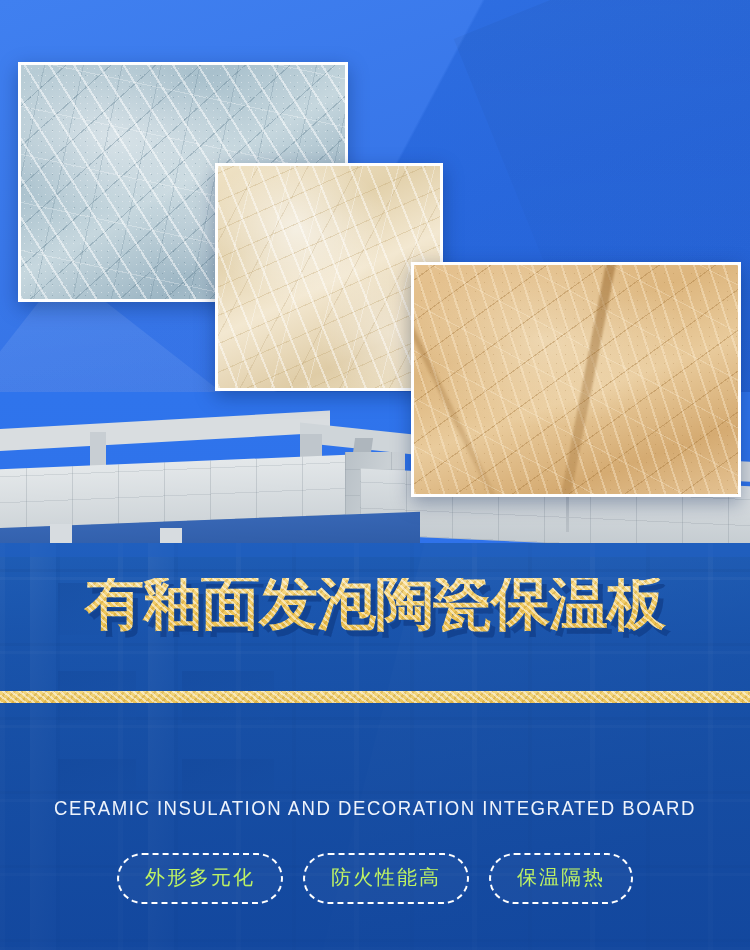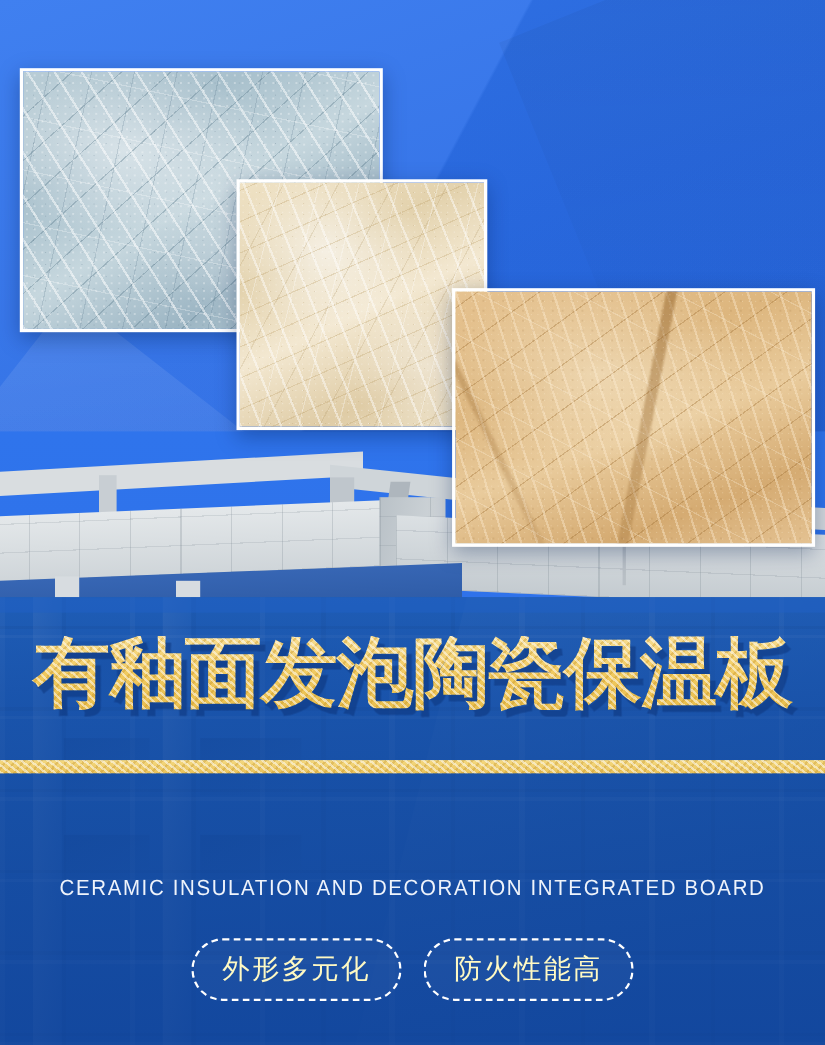--- a/index.html
+++ b/index.html
@@ -232,25 +232,25 @@
     background-image:radial-gradient(rgba(255,244,218,.34) .6px,transparent .7px),
                      radial-gradient(rgba(150,105,50,.22) .6px,transparent .7px);
     background-size:6px 6px,9px 9px;
     background-position:0 0,3px 4px;
   }
 
   
   #headline{
     position:absolute;left:0;top:578px;width:750px;
     text-align:center;
-    font-size:70px;
+    font-size:59px;
     font-weight:bold;
     letter-spacing:-1px;
     line-height:1;
-    font-family:Liberation Serif, serif;
+    font-family:Liberation Mono, monospace;
     color:#f3d170;
     background-image:
       repeating-linear-gradient(42deg,rgba(255,255,255,.50) 0 2px,rgba(255,255,255,0) 2px 5px),
       repeating-linear-gradient(-48deg,rgba(196,146,40,.36) 0 2px,rgba(255,255,255,0) 2px 6px),
       linear-gradient(180deg,#f7dd92 0%,#f0c95f 50%,#e8bd4c 100%);
     -webkit-background-clip:text;
     background-clip:text;
     -webkit-text-fill-color:transparent;
     filter:drop-shadow(5px 6px 0 rgba(12,52,124,.55));
     white-space:nowrap;
@@ -282,22 +282,22 @@
   }
 
   
   #badges{
     position:absolute;left:0;top:853px;width:750px;
     display:flex;justify-content:center;align-items:center;gap:20px;
   }
   .badge{
     border:2px dashed #ffffff;
     border-radius:999px;
-    color:#fef9c3;
-    font-size:25px;
+    color:#bef264;
+    font-size:20px;
     letter-spacing:2px;
     padding:9px 26px 11px;
     white-space:nowrap;
     font-family:Liberation Serif, serif;
     background:rgba(255,255,255,.03);
   }
 </style>
 </head>
 <body>
 
@@ -372,15 +372,16 @@
 
   <div id="headline">有釉面发泡陶瓷保温板</div>
 
   <div id="gold-rule"></div>
 
   <div id="subtitle-en">CERAMIC INSULATION AND DECORATION INTEGRATED BOARD</div>
 
   <div id="badges">
     <div class="badge">外形多元化</div>
     <div class="badge">防火性能高</div>
+    <div class="badge">保温隔热</div>
   </div>
 
 </div>
 
 </body></html>

